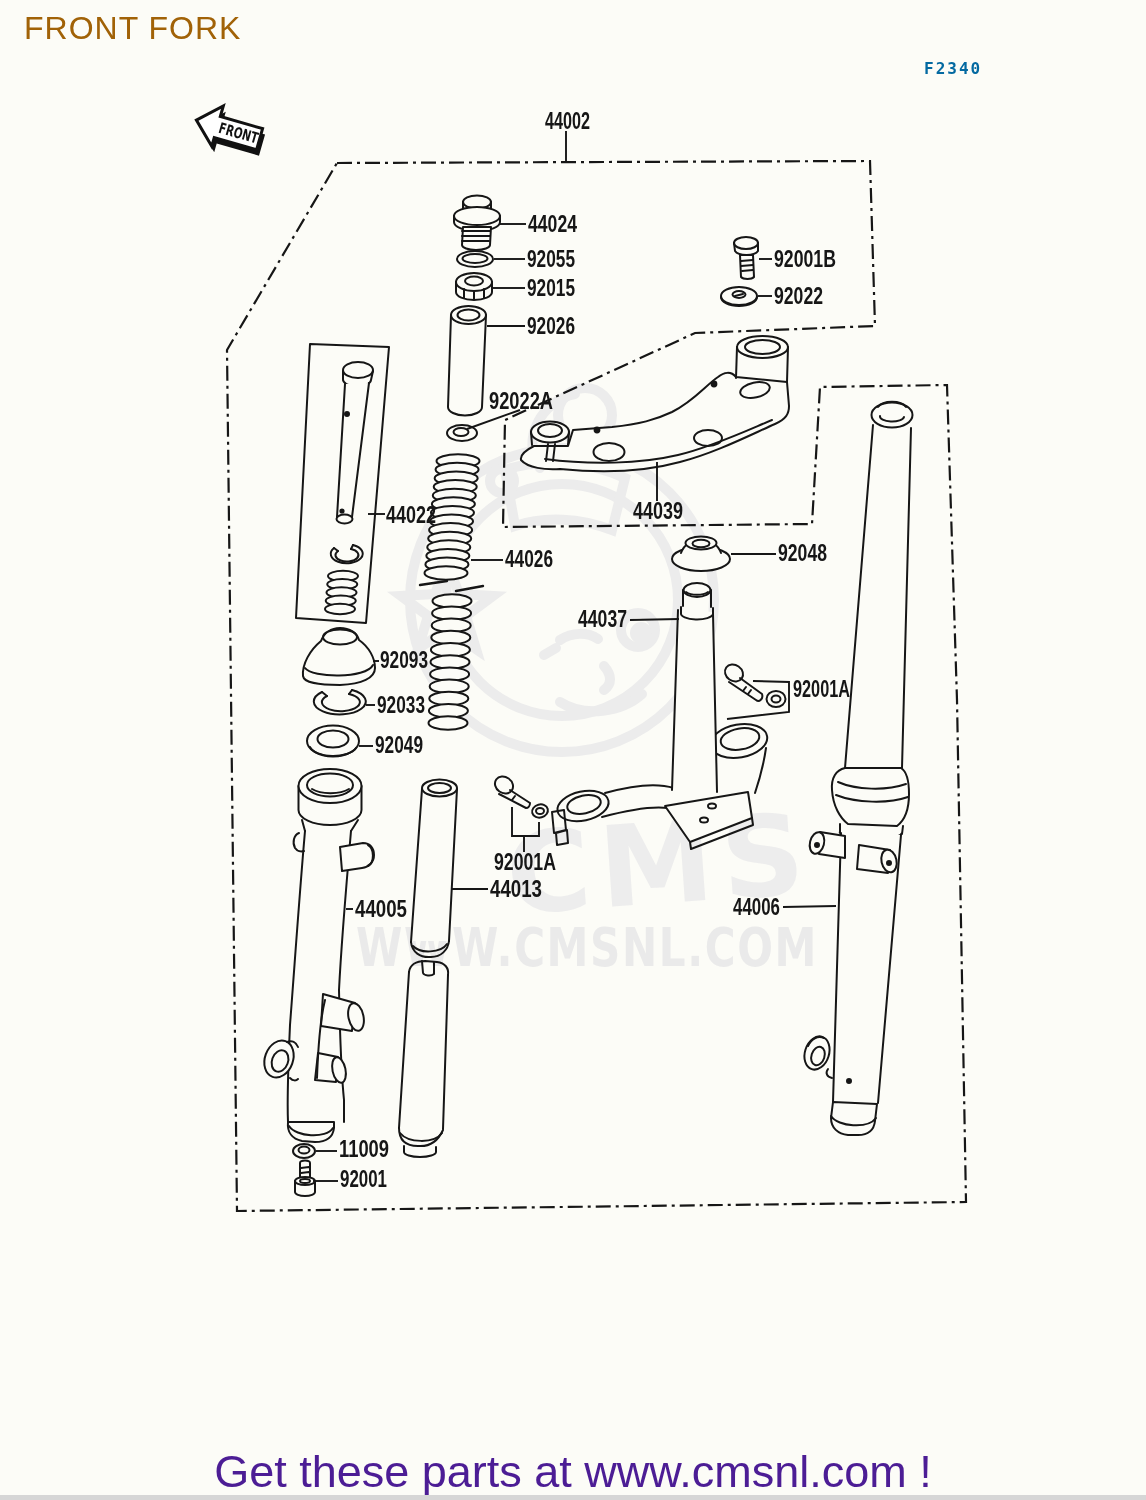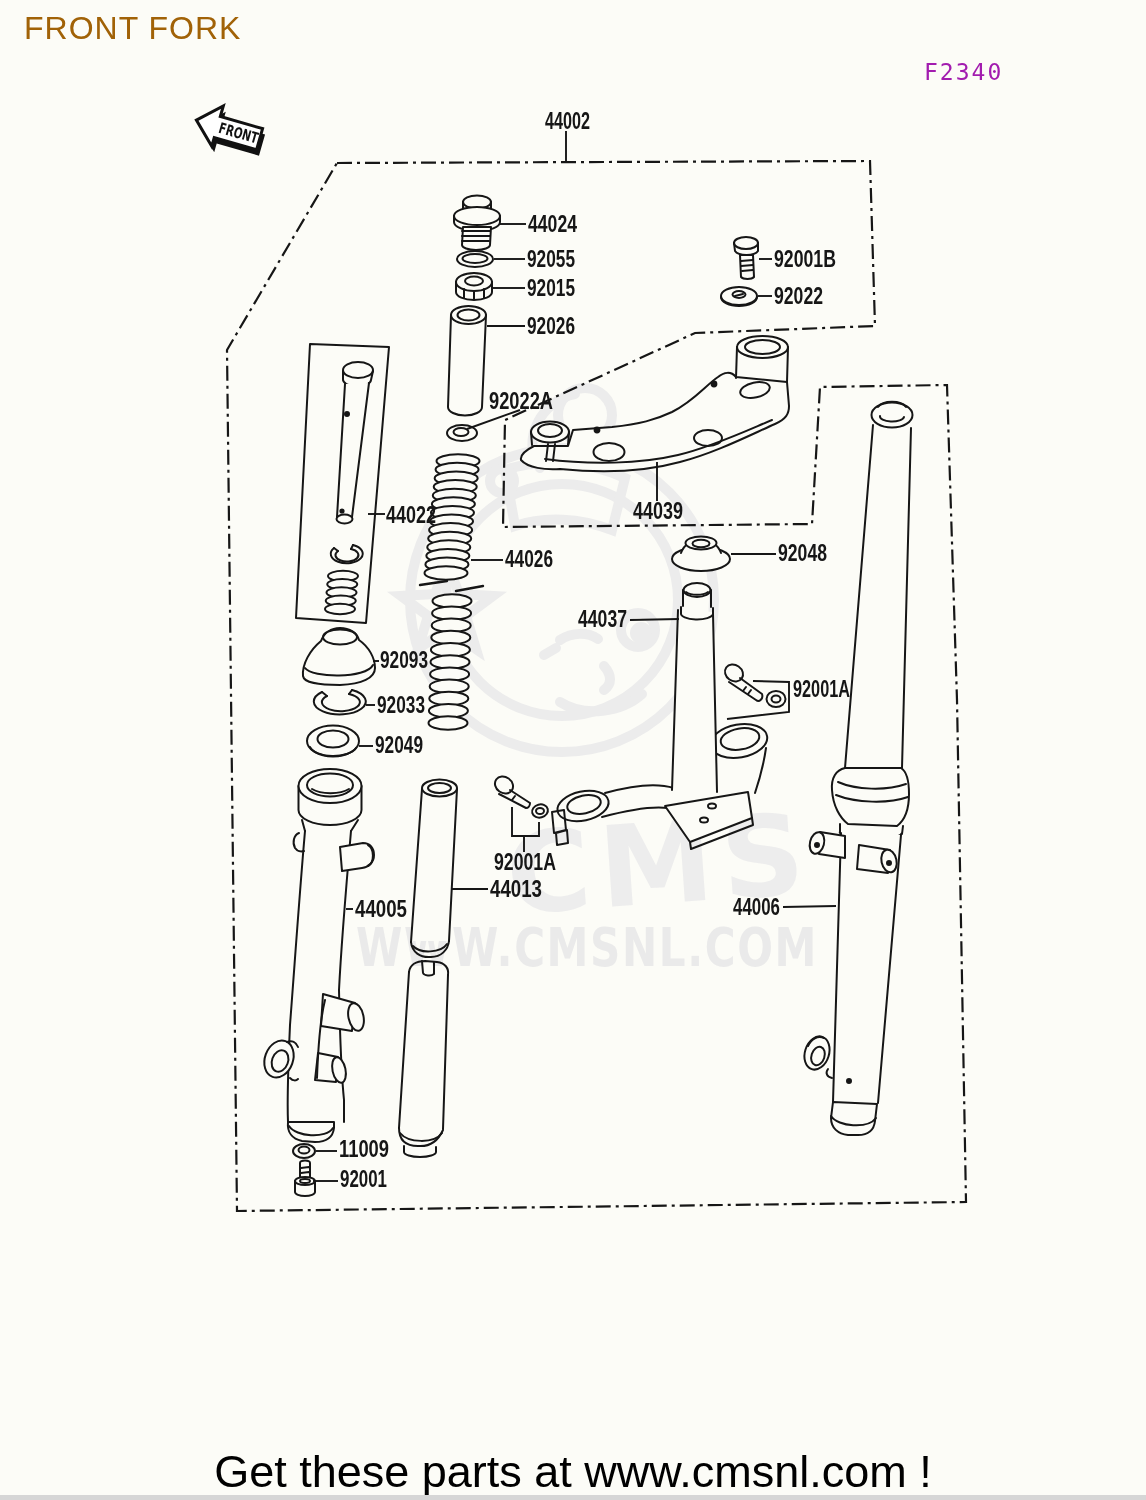--- a/index.html
+++ b/index.html
@@ -6,26 +6,26 @@
   body{
     width:1146px;height:1500px;position:relative;overflow:hidden;
     background:#fcfcf7;font-family:"Liberation Sans",sans-serif;
   }
   #stage{position:absolute;left:0;top:0;}
   .page-title{
     position:absolute;left:24px;top:10px;font-size:32px;letter-spacing:1px;
     color:#a16207;font-family:"Liberation Sans",sans-serif;
   }
   .fiche-code{
-    position:absolute;left:924px;top:59px;font-size:23px;letter-spacing:2px;
-    color:#a21caf;font-family:"DejaVu Sans Mono",monospace;font-weight:400;
+    position:absolute;left:924px;top:59px;font-size:16px;letter-spacing:2px;
+    color:#0369a1;font-family:"DejaVu Sans Mono",monospace;font-weight:700;
   }
   .footer-promo{
     position:absolute;left:0;right:0;top:1446px;text-align:center;
-    font-size:45px;color:#000000;font-family:"Liberation Sans",sans-serif;
+    font-size:45px;color:#4c1d95;font-family:"Liberation Sans",sans-serif;
   }
   .bottom-strip{
     position:absolute;left:0;right:0;bottom:0;height:5px;background:#d6d6d6;
   }
   svg text{font-family:"Liberation Sans",sans-serif;}
   .lbl{font-size:23px;font-weight:600;fill:#161616;}
   .wm-big{font-size:112px;font-weight:bold;fill:#ededed;letter-spacing:8px;
           font-family:"DejaVu Sans",sans-serif;}
   .wm-url{font-size:53px;font-weight:bold;fill:#eaeaea;letter-spacing:2px;
           font-family:"DejaVu Sans",sans-serif;}

